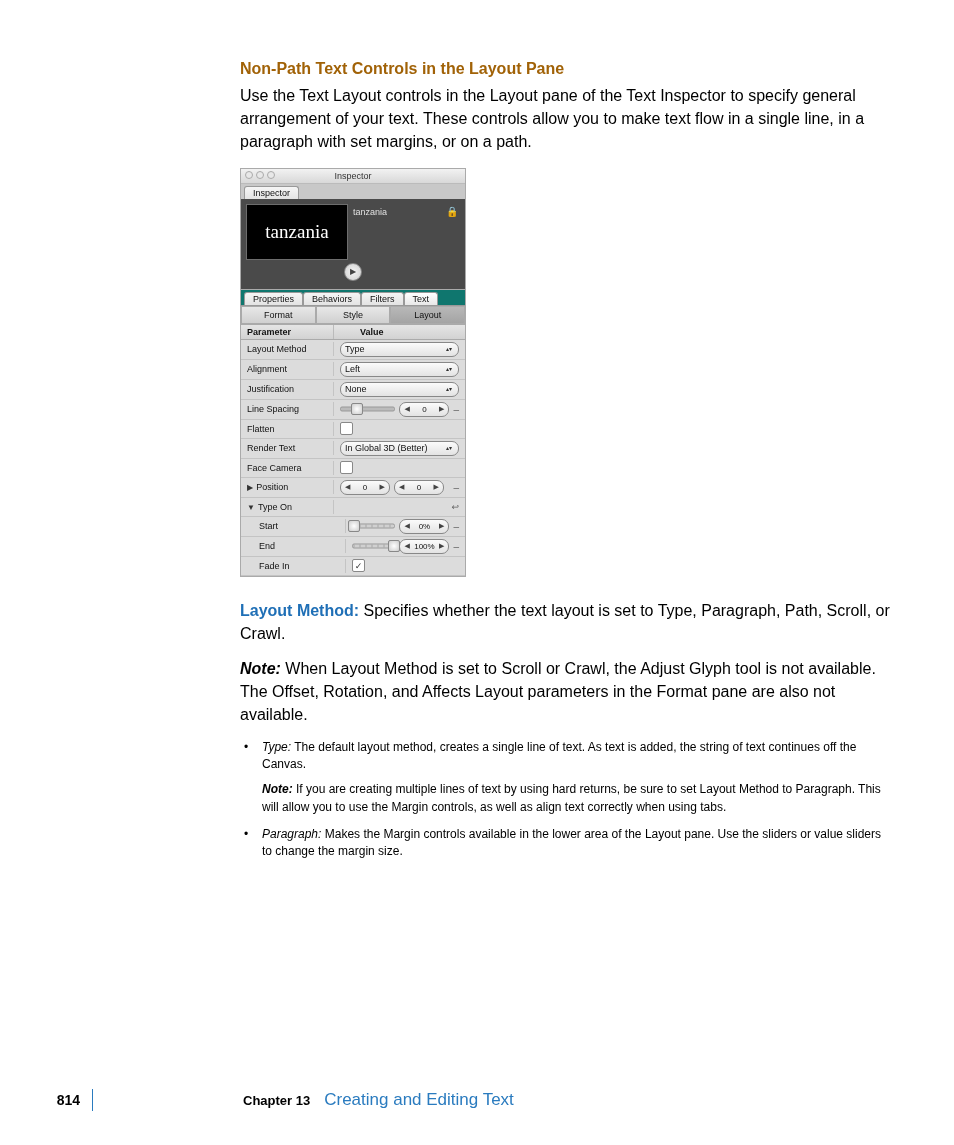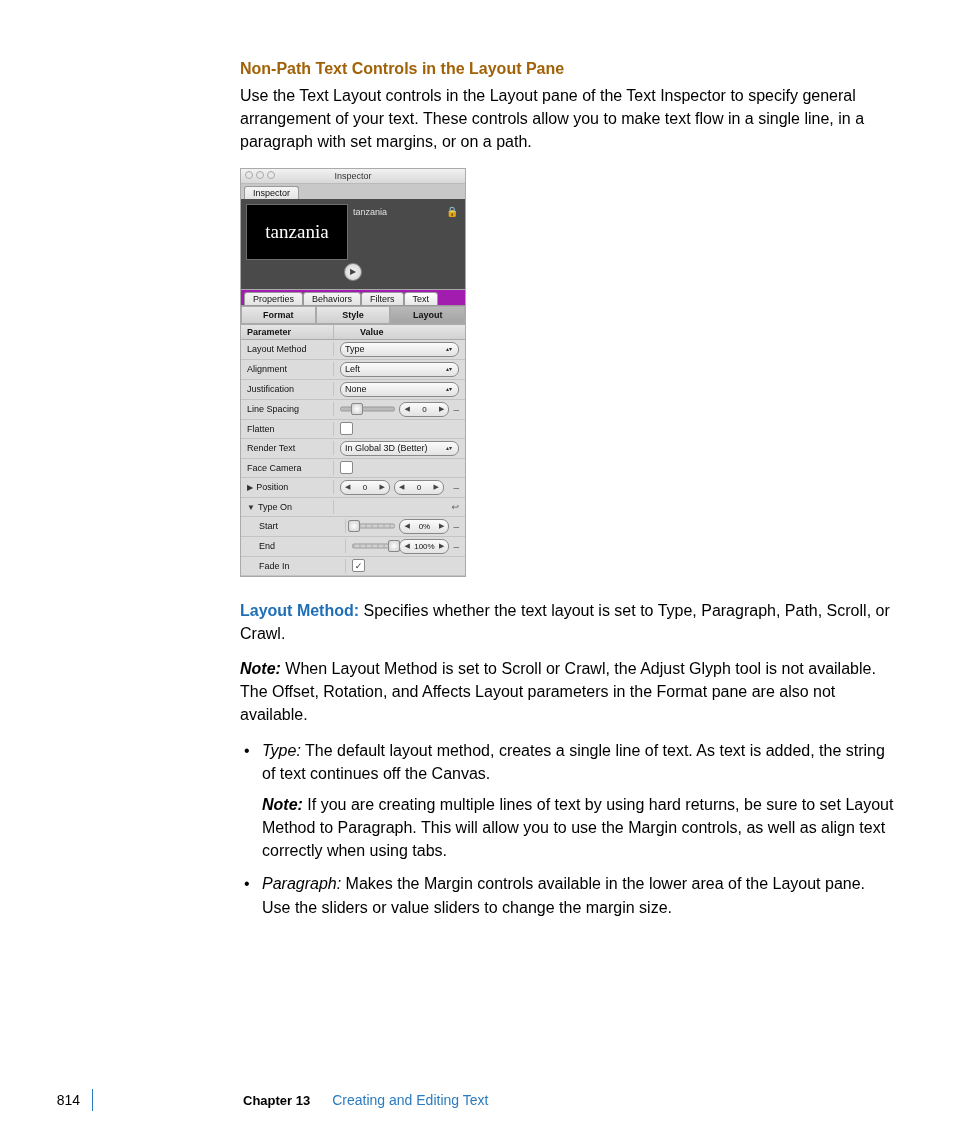--- a/index.html
+++ b/index.html
@@ -33,21 +33,21 @@
   .bold-ital { font-style: italic; font-weight: 700; }
   .ital { font-style: italic; }
   ul.bullets {
     list-style: none;
     padding: 0;
     margin: 0;
   }
   ul.bullets > li {
     position: relative;
     padding-left: 22px;
-    font-size: 16px;
+    font-size: 12px;
     line-height: 1.45;
     margin-bottom: 10px;
   }
   ul.bullets > li::before {
     content: "•";
     position: absolute;
     left: 4px;
     top: 0;
   }
   ul.bullets > li p {
@@ -131,32 +131,31 @@
   }
   .play-btn {
     width:16px;height:16px;border-radius:50%;
     background: radial-gradient(#f5f5f5,#cfcfcf);
     border:1px solid #888;
     display:inline-flex;align-items:center;justify-content:center;
     font-size:8px;color:#444;
   }
   .subtabs {
     display:flex;
-    background:#a21caf;
+    background:#0f766e;
     padding:2px 3px 0 3px;
     border-top:1px solid #aaa;
     gap:0;
   }
   .subtabs .tab-btn { flex:0 0 auto; }
   .subtabs .tab-btn.active { background:linear-gradient(#fff,#e8e8e8); }
   .pill-tabs {
     display:flex;
     background:#701a75;
     border-top:1px solid #999;
-    font-weight:bold;
   }
   .pill-tabs div {
     flex:1;
     text-align:center;
     font-size:9px;
     padding:3px 0;
     background: linear-gradient(#e8e8e8,#d0d0d0);
     border:1px solid #aaa;
   }
   .pill-tabs div.active {
@@ -278,37 +277,37 @@
     bottom:34px;
     left:0;
     width:100%;
     display:flex;
     align-items:center;
   }
   .footer .pagenum {
     width:80px;
     text-align:right;
     font-size:14px;
-    font-weight:400;
+    font-weight:700;
     padding-right:12px;
   }
   .footer .divider {
     width:1px;
     height:22px;
     background:#2a7bbf;
   }
   .footer .chapter-label {
     font-size:13px;
     font-weight:600;
     padding-left:150px;
   }
   .footer .chapter-title {
-    font-size:14px;
+    font-size:17px;
     color:#2a7bbf;
-    padding-left:22px;
+    padding-left:14px;
   }
 </style>
 </head>
 <body>
 
 <div class="page">
   <h2 class="section-heading">Non-Path Text Controls in the Layout Pane</h2>
   <p class="body">Use the Text Layout controls in the Layout pane of the Text Inspector to specify general arrangement of your text. These controls allow you to make text flow in a single line, in a paragraph with set margins, or on a path.</p>
 
   <div class="inspector">

